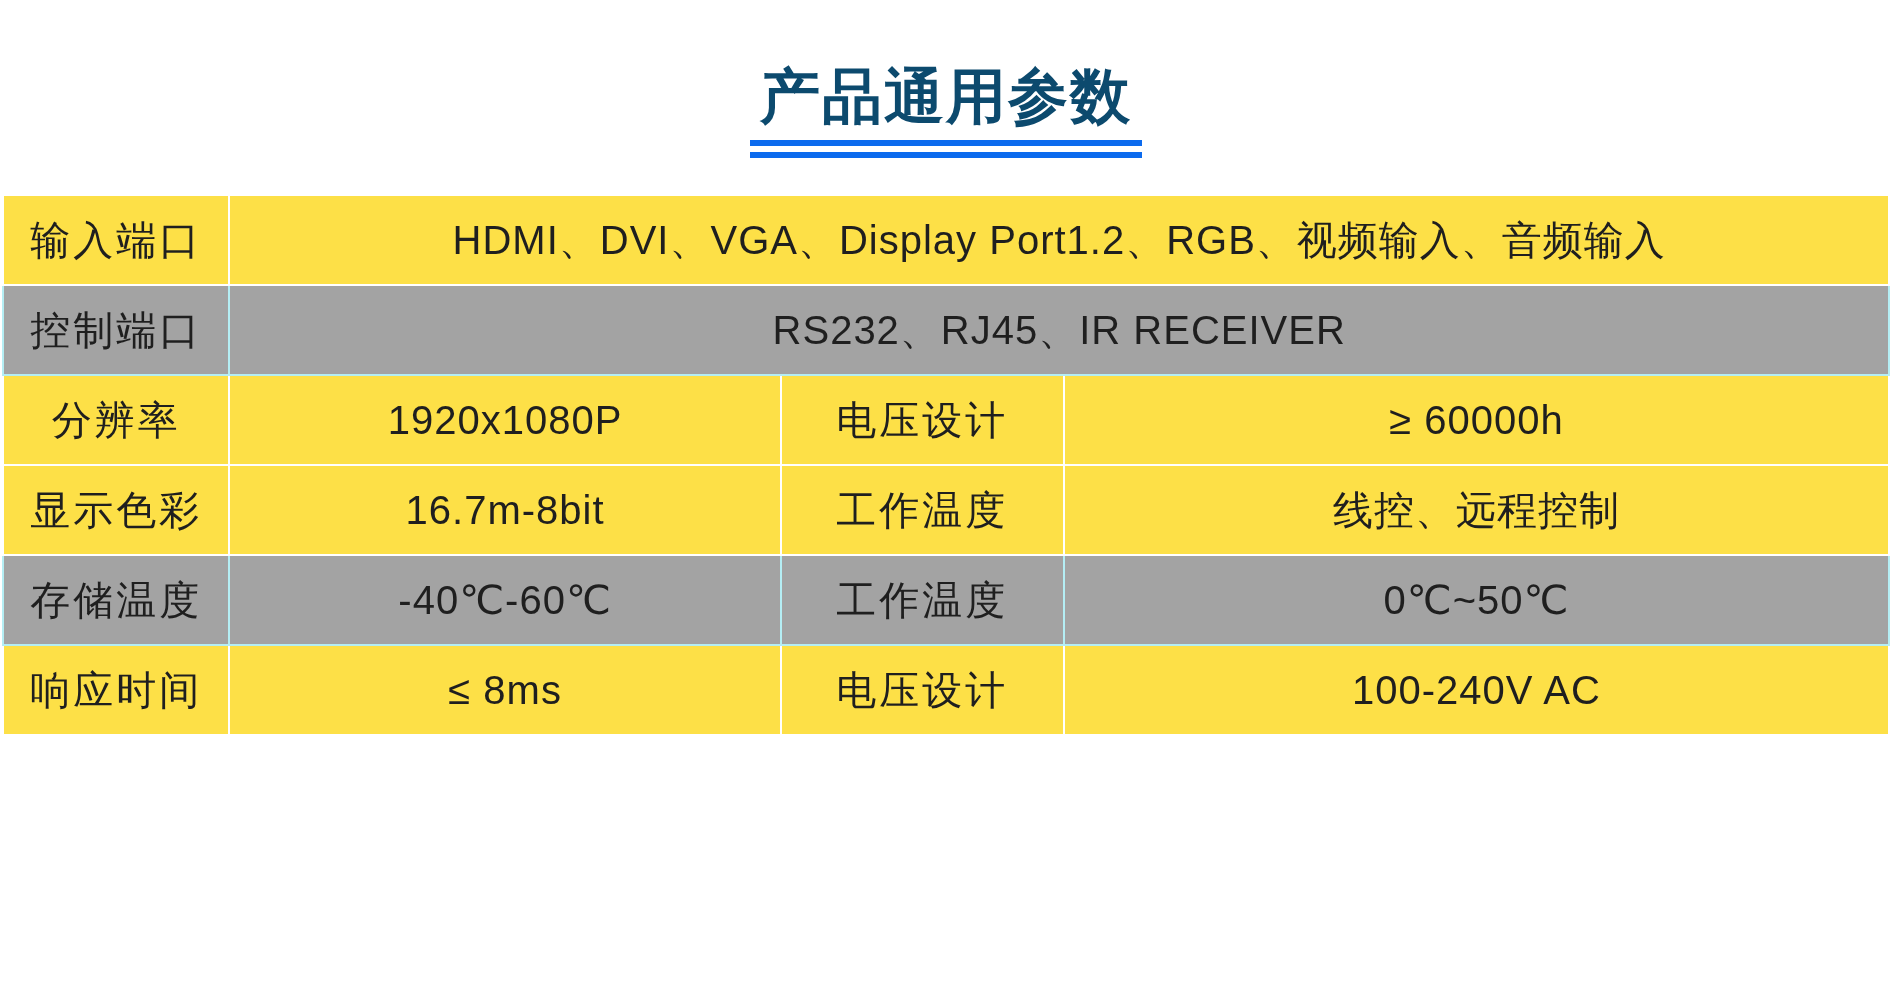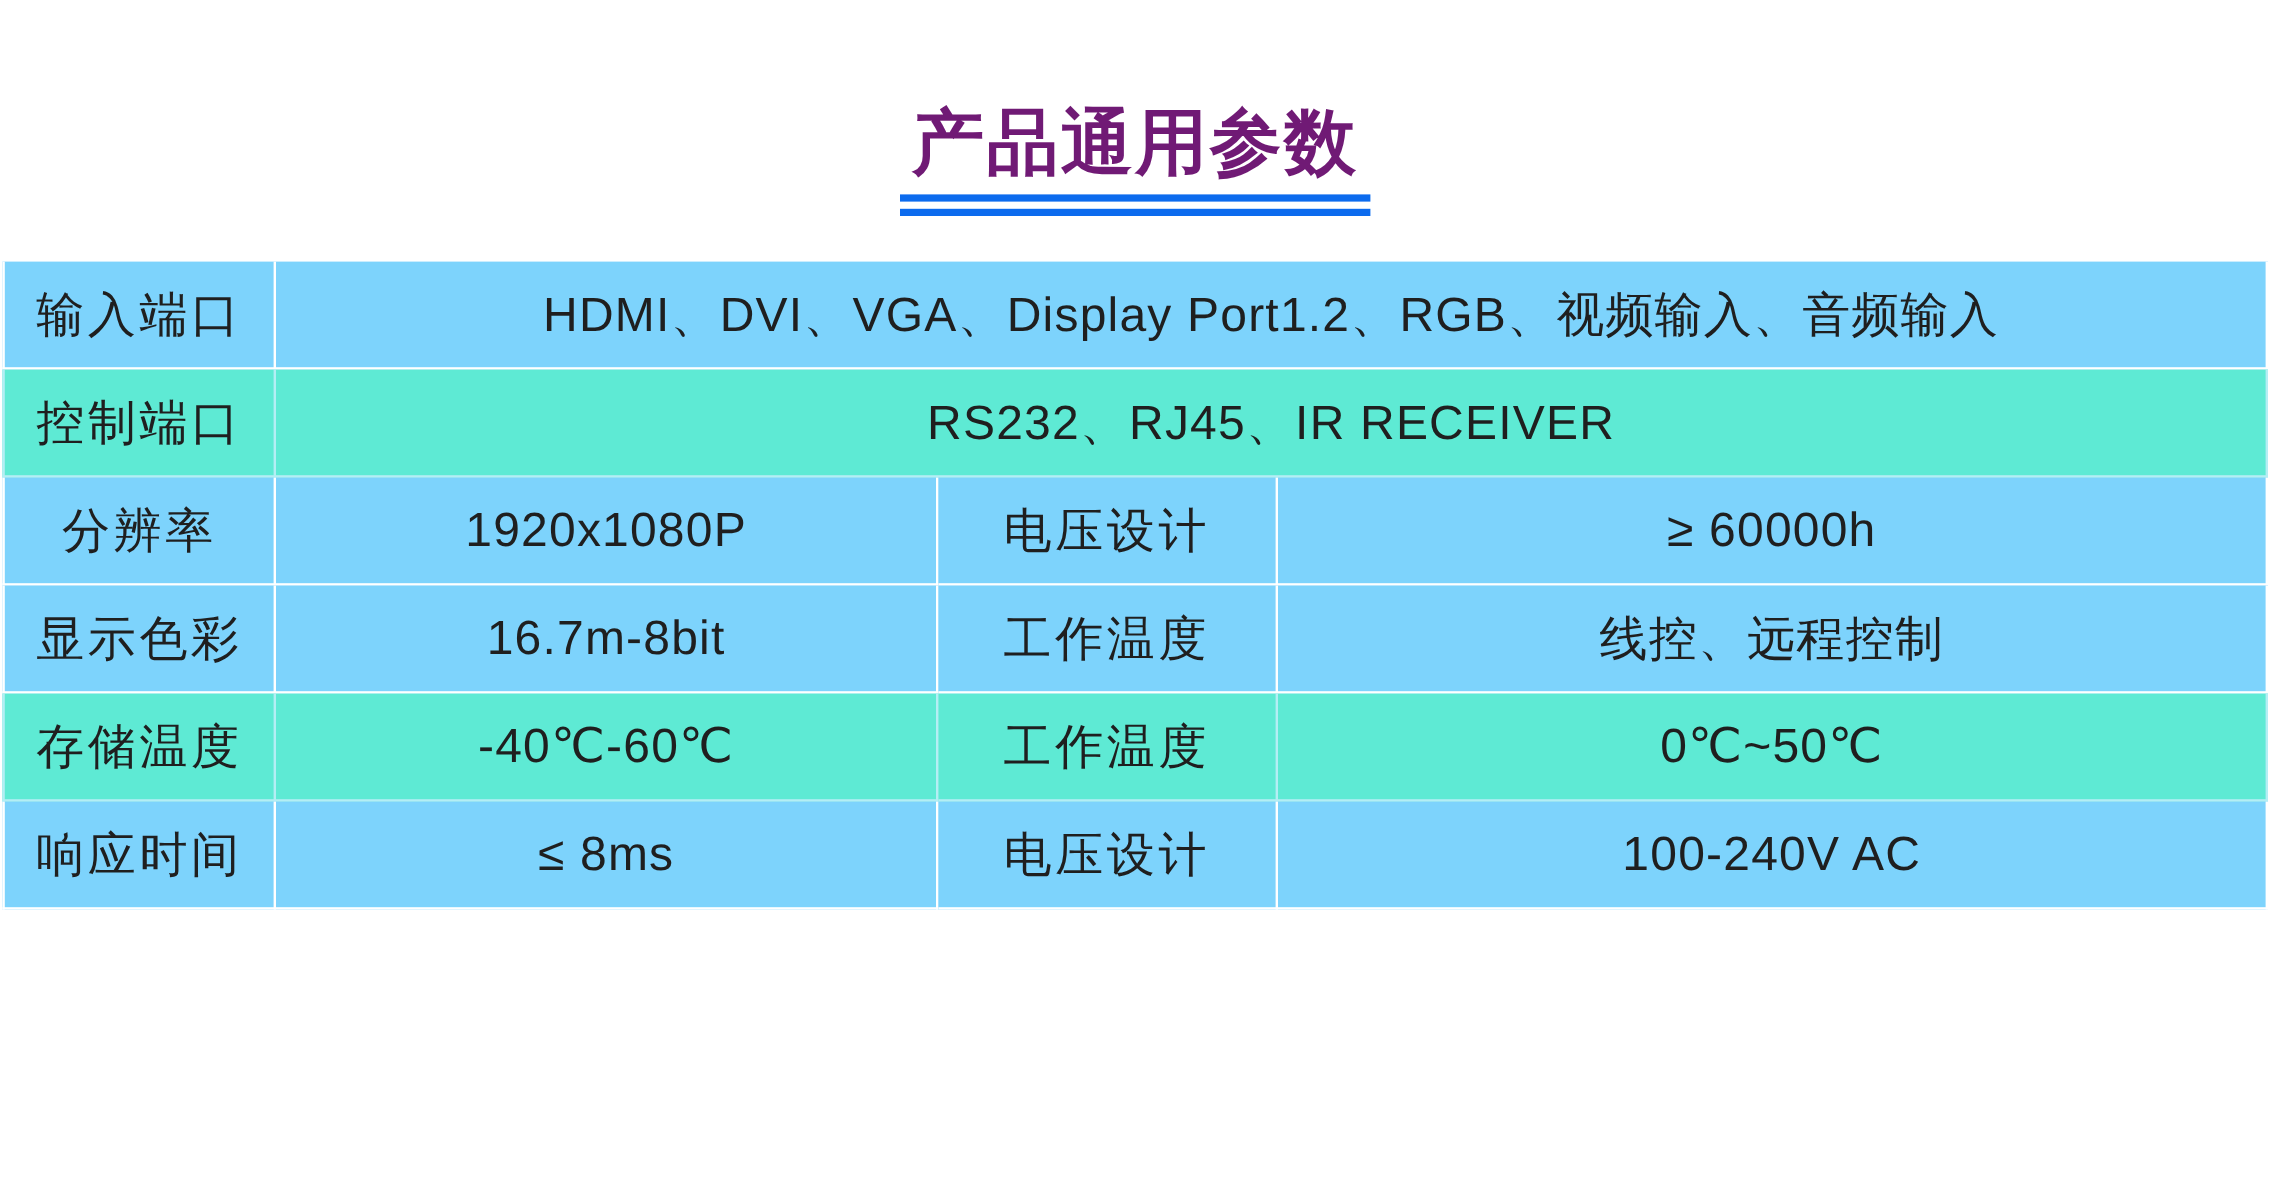--- a/index.html
+++ b/index.html
@@ -10,25 +10,25 @@
     height: 998px;
     overflow: hidden;
     font-family: "Liberation Sans", "DejaVu Sans", sans-serif;
   }
 
   
   .title-section {
     text-align: center;
   }
   h1.page-title {
-    margin: 86px 0 0 0;
+    margin: 64px 0 0 0;
     font-size: 60px;
     line-height: 1.1;
     font-weight: 900;
-    color: #701a75;
+    color: #0c4a6e;
     letter-spacing: 2px;
   }
   .title-underline {
     width: 392px;
     margin: 10px auto 0 auto;
   }
   .title-underline .bar {
     height: 6px;
     background: #0c6bee;
   }
@@ -50,28 +50,28 @@
     box-sizing: border-box;
     padding: 0 10px;
     text-align: center;
     vertical-align: middle;
     font-size: 40px;
     white-space: nowrap;
     overflow: hidden;
   }
   
   tr.row-cyan td {
-    background: #7dd3fc;
+    background: #fde047;
     border-right: 2px solid #ffffff;
     border-bottom: 2px solid #ffffff;
   }
   tr.row-cyan td:first-child { border-left: 2px solid #ffffff; }
   
   tr.row-white td {
-    background: #5eead4;
+    background: #a3a3a3;
     border-right: 2px solid #b4eef4;
     border-bottom: 2px solid #b4eef4;
     margin-left: 12px;
   }
   tr.row-white td:first-child { border-left: 2px solid #b4eef4; }
 
   td.lbl { letter-spacing: 3px; }
   td.val { letter-spacing: 1px; }
 </style>
 </head>

